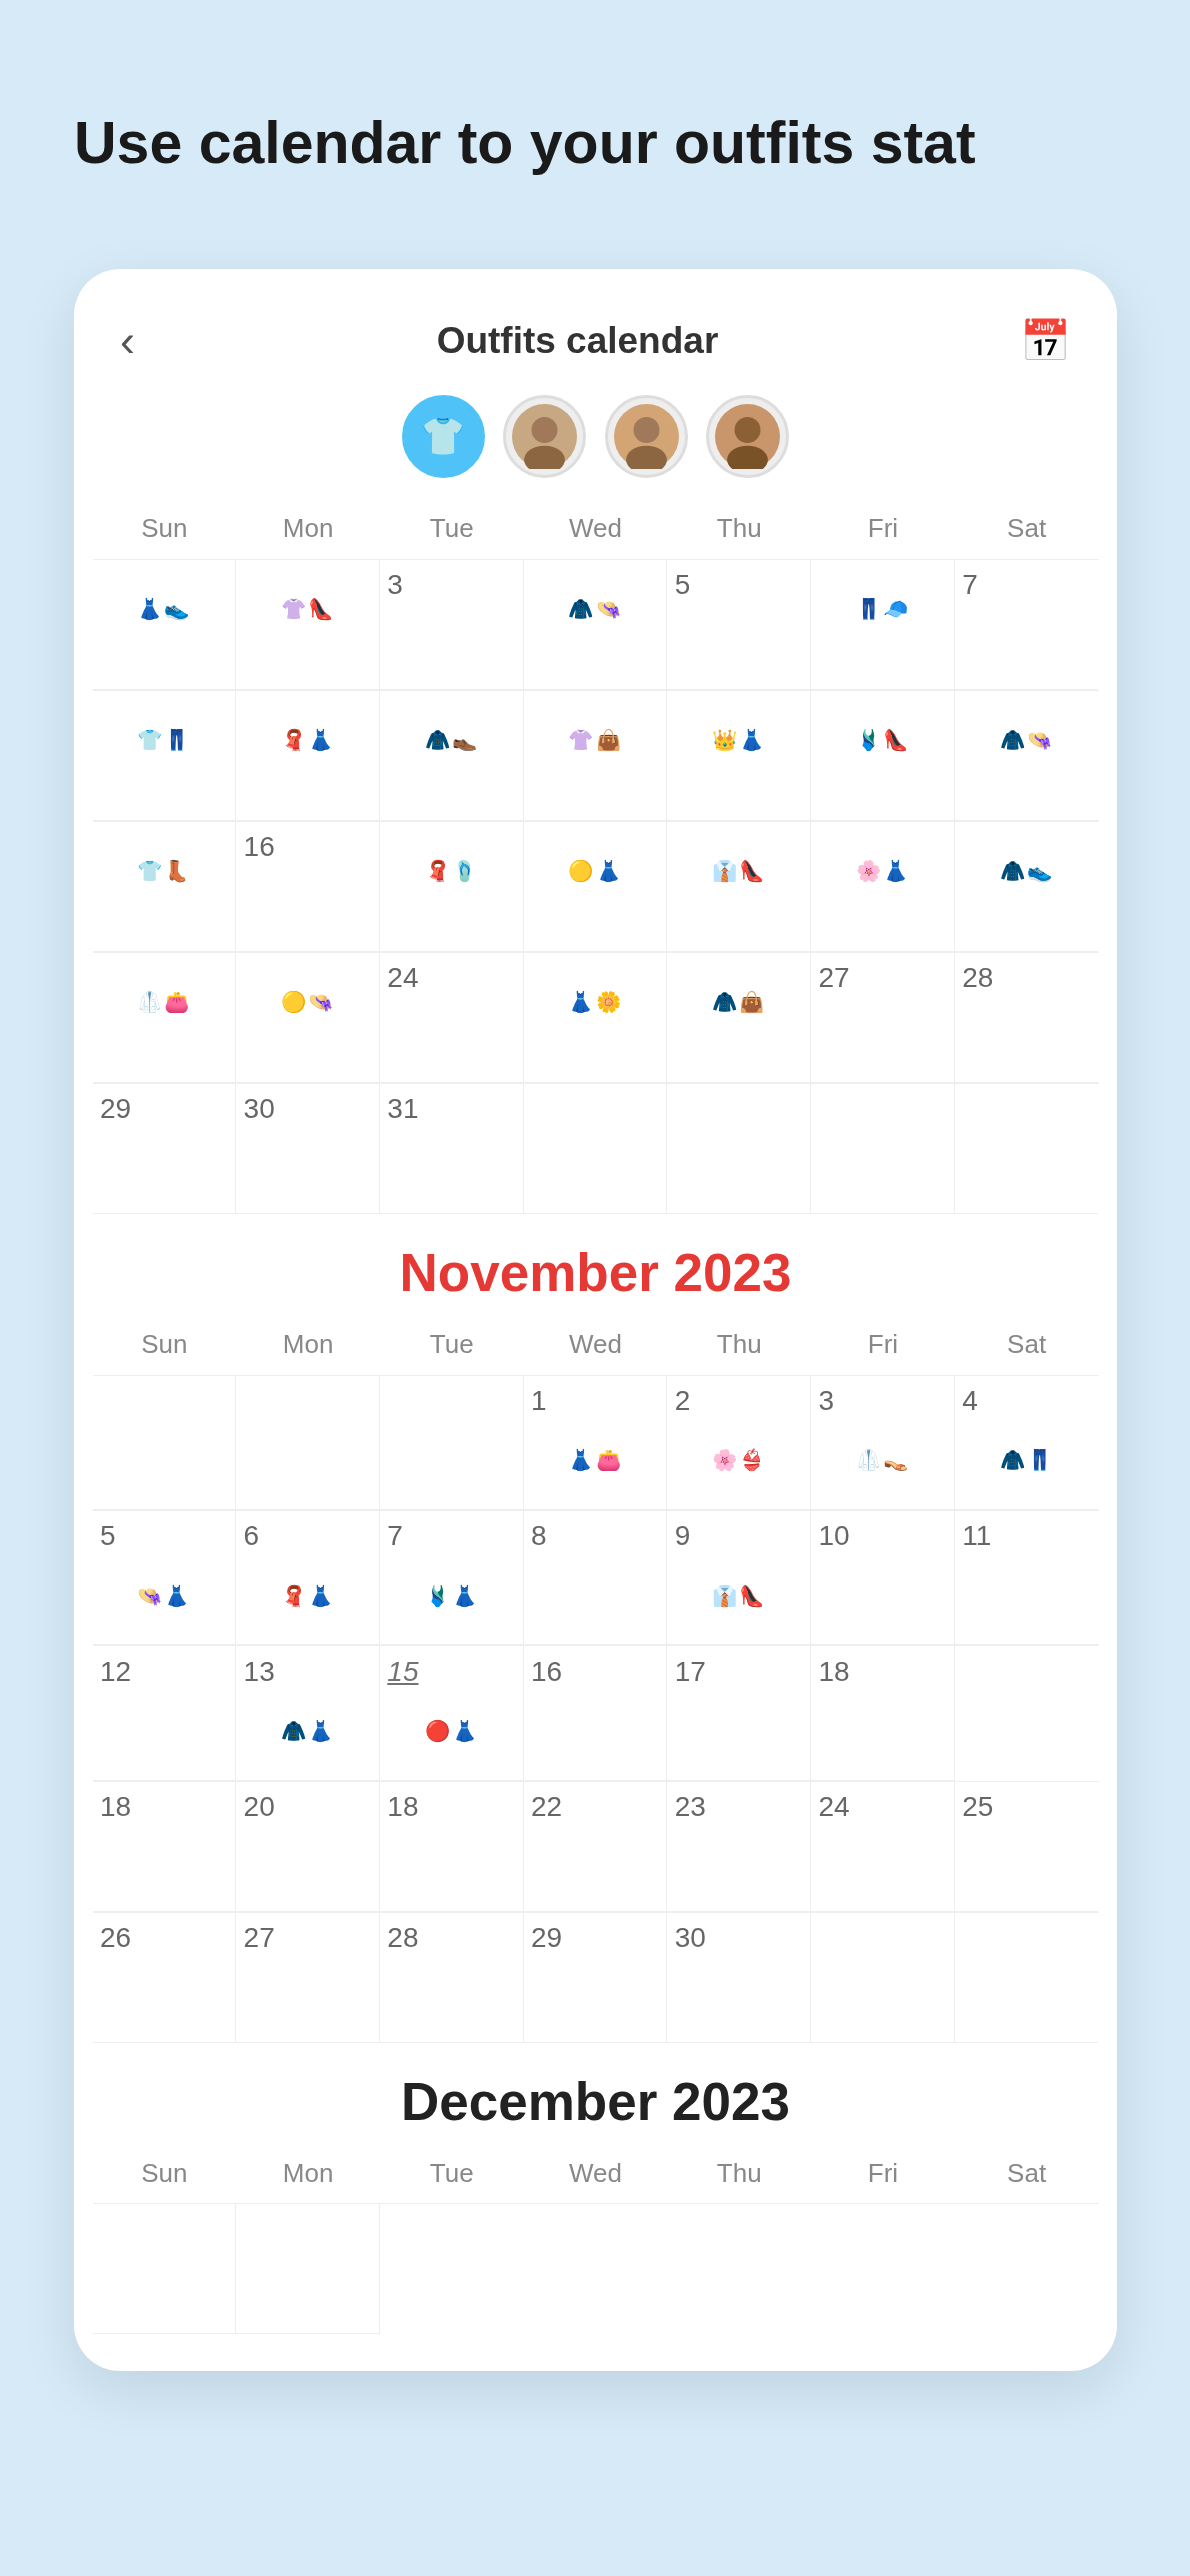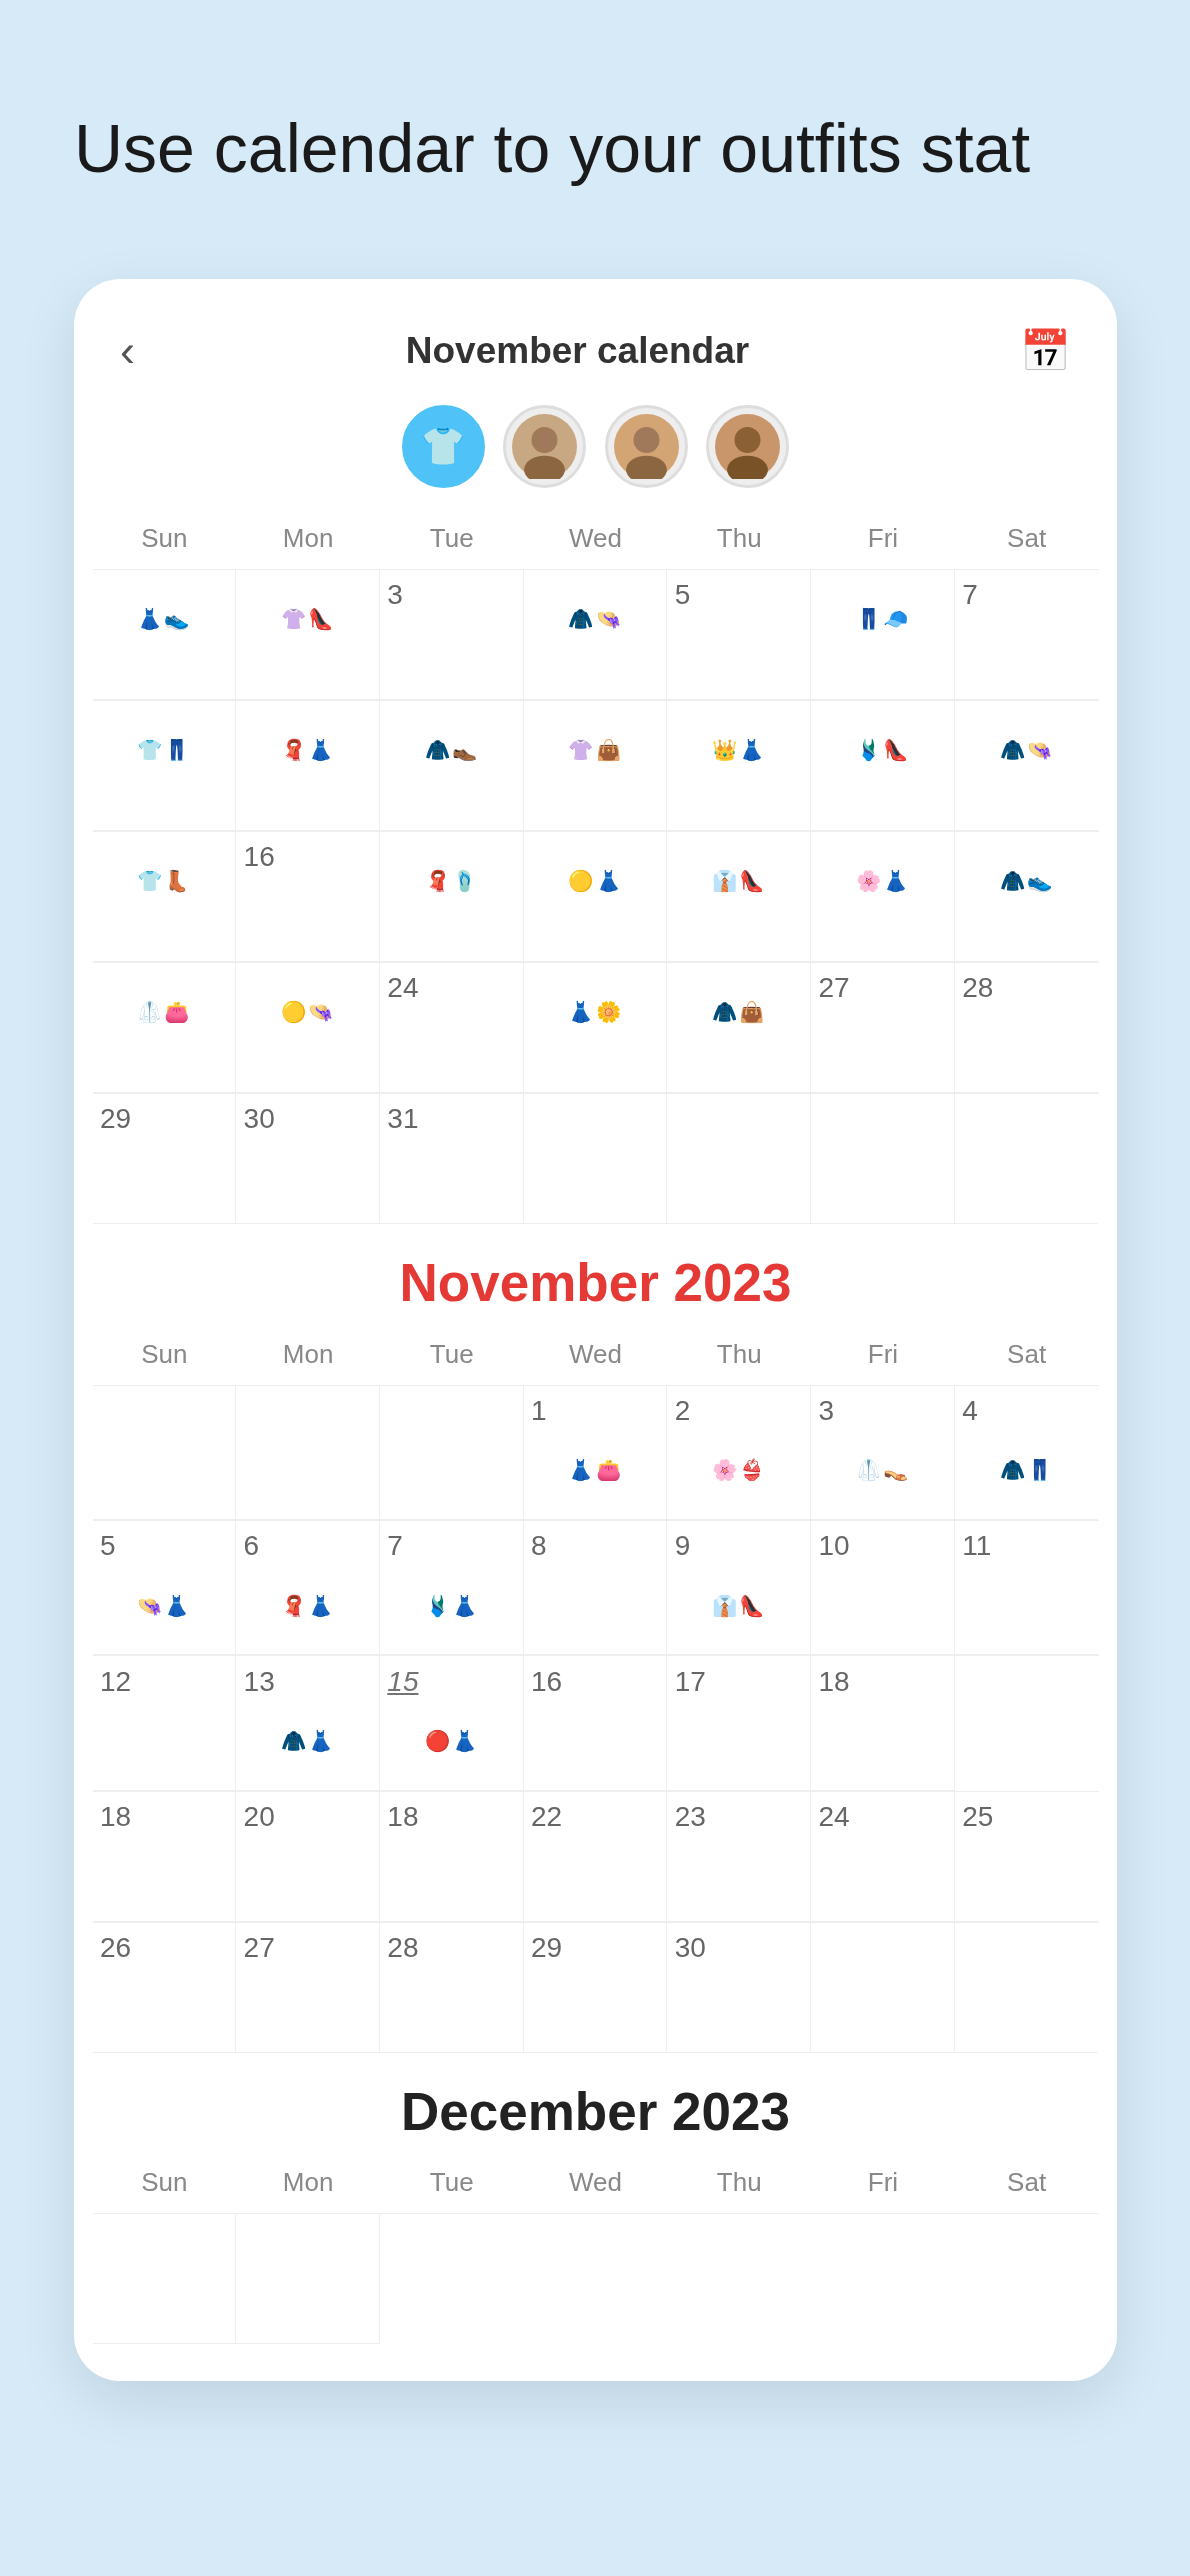--- a/index.html
+++ b/index.html
@@ -7,22 +7,22 @@
       background-color: #d6eaf8;
       font-family: -apple-system, BlinkMacSystemFont, 'Segoe UI', sans-serif;
       width: 1191px;
       min-height: 2576px;
       overflow-x: hidden;
     }
     .hero-section {
       padding: 111px 74px 56px 74px;
     }
     .hero-title {
-      font-size: 68px;
-      font-weight: 400;
+      font-size: 59px;
+      font-weight: 700;
       color: #1a1a1a;
       line-height: 1.1;
     }
     .card {
       background: #fff;
       border-radius: 46px;
       margin: 37px 74px;
       padding: 37px 0 37px 0;
       box-shadow: 0 18.5px 56px rgba(0,0,0,0.1);
       overflow: hidden;
@@ -142,21 +142,21 @@
 <body>
 
 <div class="hero-section">
   <h1 class="hero-title">Use calendar to your outfits stat</h1>
 </div>
 
 <div class="card">
 
   <div class="card-header">
     <span class="back-btn">‹</span>
-    <span class="card-title">November calendar</span>
+    <span class="card-title">Outfits calendar</span>
     <span class="calendar-icon">📅</span>
   </div>
 
   <div class="avatar-row">
     <div class="avatar avatar-hanger active">👕</div>
     <div class="avatar">
       <svg width="65" height="65" viewBox="0 0 70 70">
         <circle cx="35" cy="35" r="35" fill="#c8a882"></circle>
         <circle cx="35" cy="28" r="14" fill="#a0785a"></circle>
         <ellipse cx="35" cy="60" rx="22" ry="15" fill="#8c6640"></ellipse>

